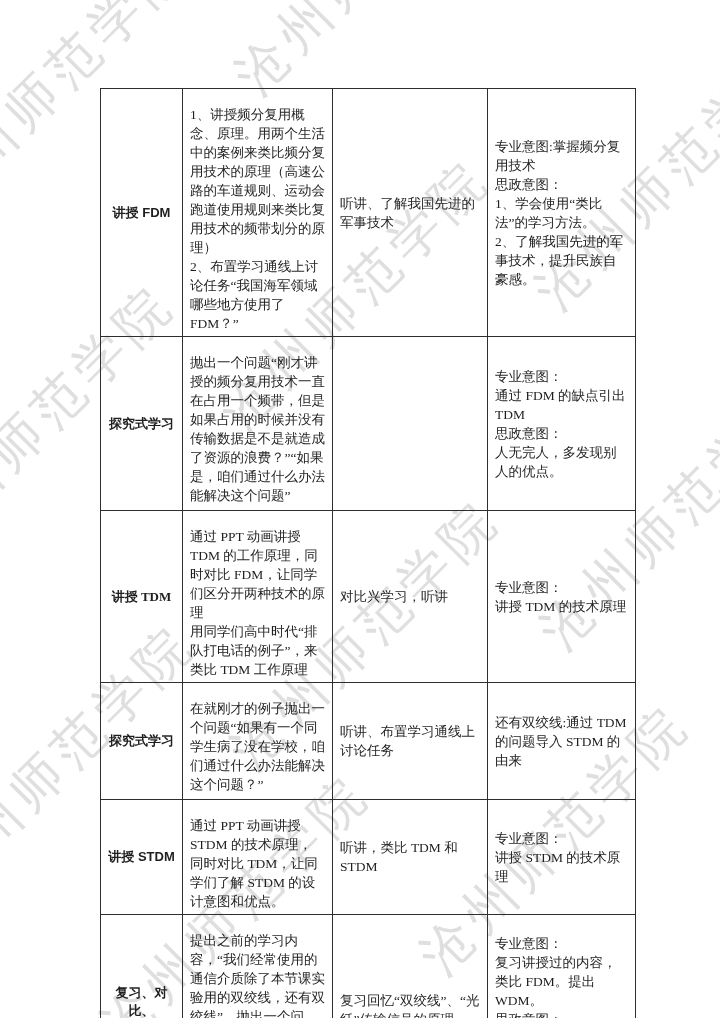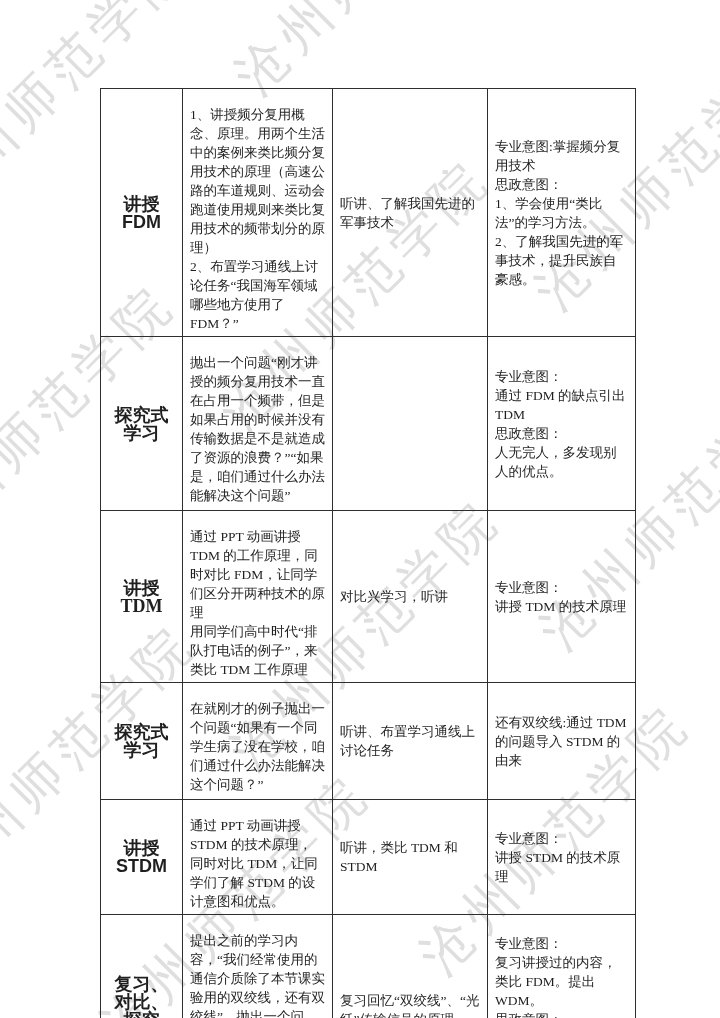--- a/index.html
+++ b/index.html
@@ -64,21 +64,21 @@
     white-space: pre-wrap;
     overflow-wrap: break-word;
     overflow: hidden;
     vertical-align: middle;
     background: transparent;
   }
   td.phase {
     text-align: center;
     font-weight: bold;
     font-family: "Liberation Sans", "DejaVu Sans", sans-serif;
-    font-size: 18px;
+    font-size: 13px;
     line-height: 18px;
   }
   td.content {
     vertical-align: top;
     padding-top: 16px;
   }
   td.activity, td.intent {
     vertical-align: middle;
   }
   tr.r0 td { height: 189px; }

